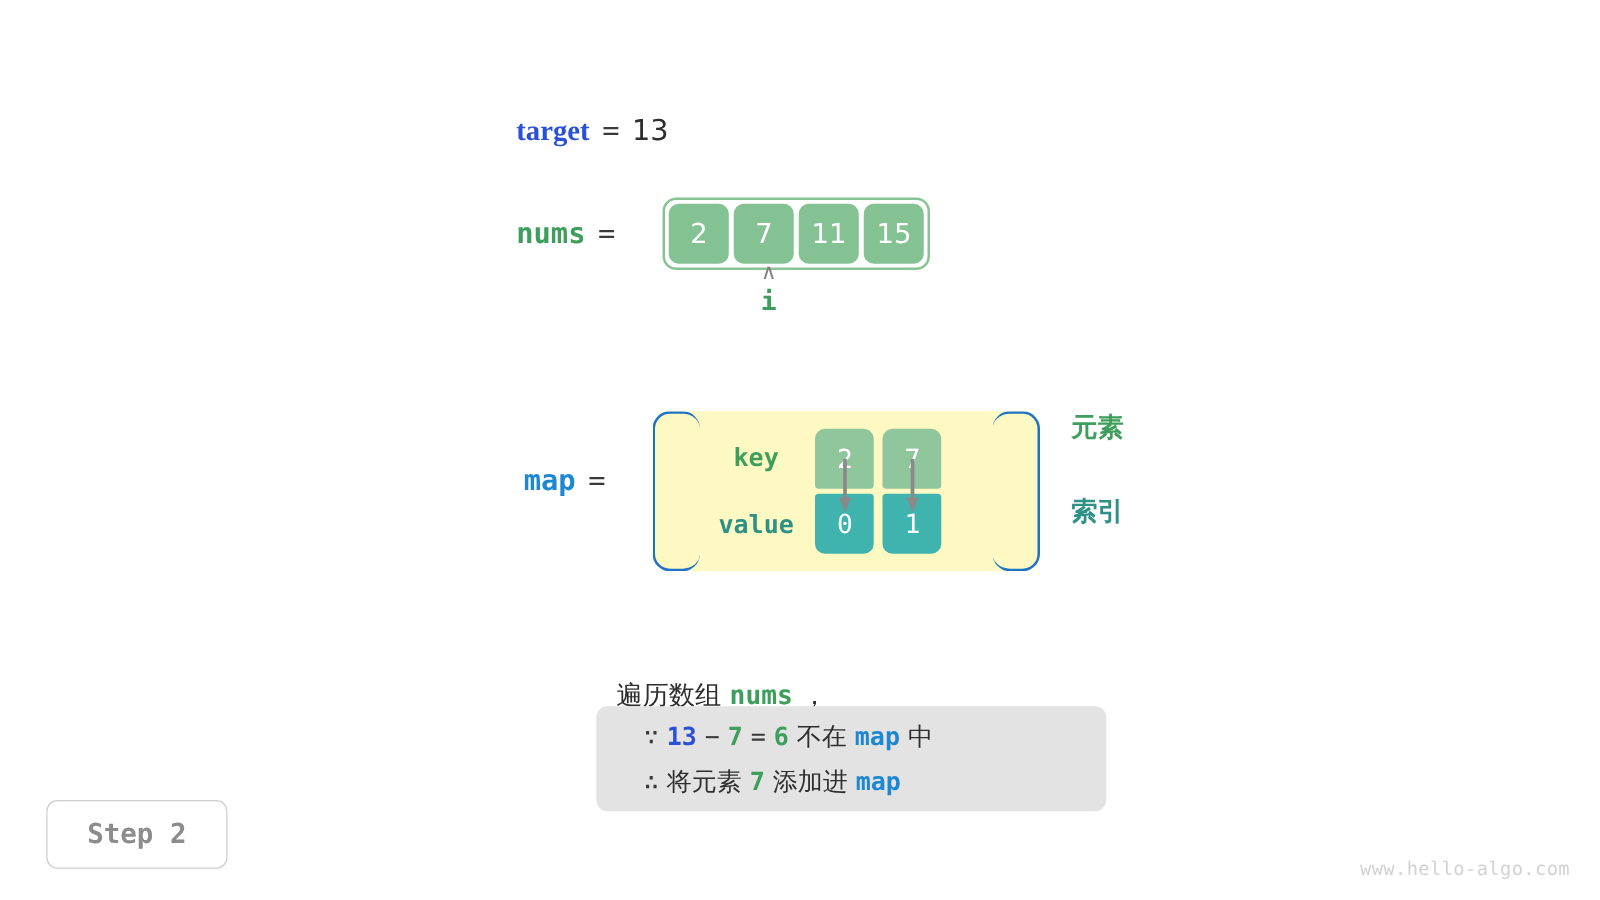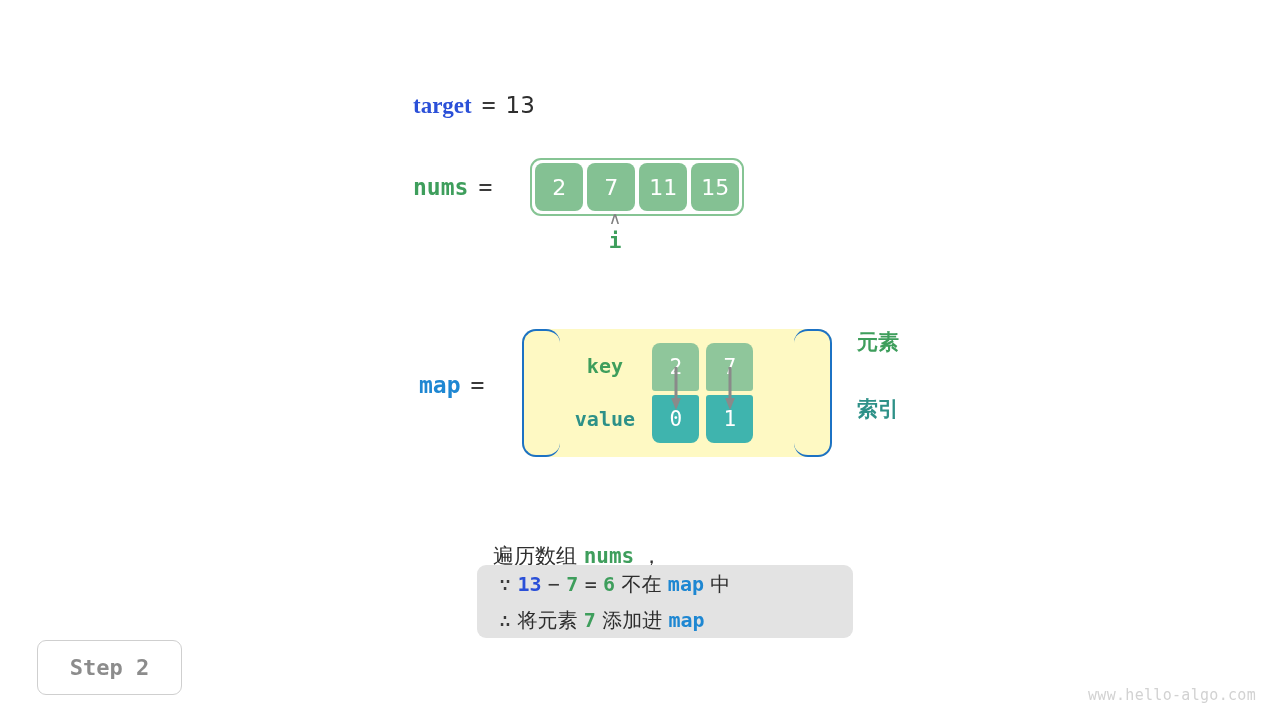--- a/index.html
+++ b/index.html
@@ -241,24 +241,24 @@
     font-family: "DejaVu Sans Mono", monospace;
     font-weight: bold;
     color: #3E9E5C;
   }
 
   #note-box {
     position: absolute;
     left: 477px;
     top: 565px;
     width: 376px;
-    height: 73px;
+    height: 52px;
     background: #E3E3E3;
     border-radius: 9px;
-    padding: 0;
+    padding: 16px;
     display: flex;
     flex-direction: column;
     justify-content: center;
     gap: 4px;
   }
   .note-line {
     padding-left: 22px;
     white-space: pre;
     font-family: "DejaVu Sans", sans-serif;
     font-size: 20px;

